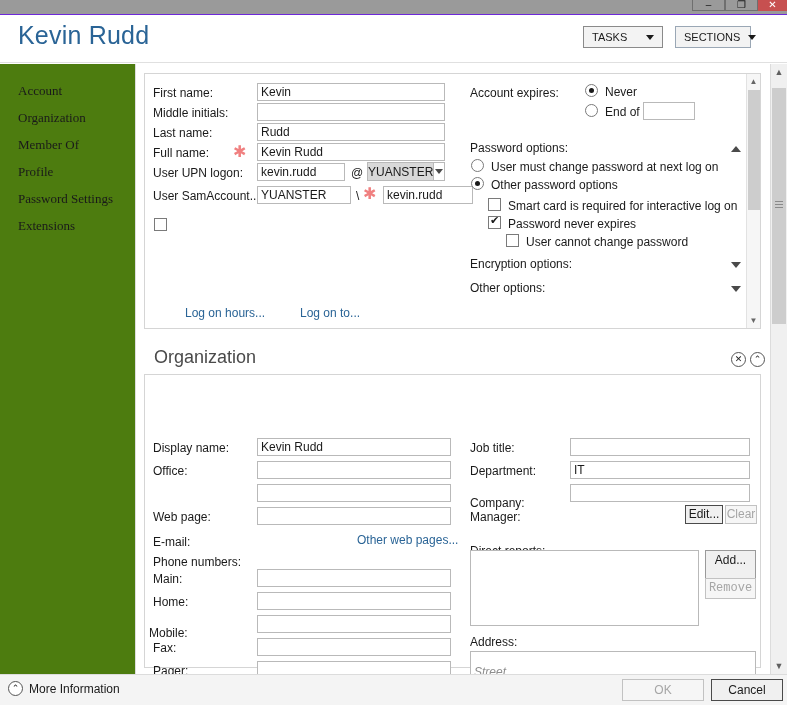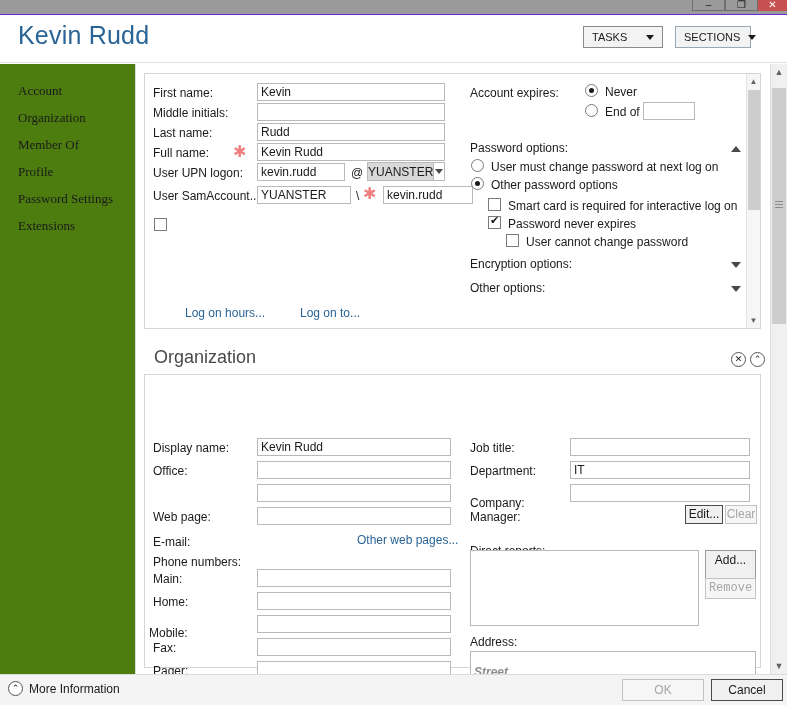--- a/index.html
+++ b/index.html
@@ -450,21 +450,21 @@
         <div class="field-label" style="left:325px; top:135px;">Manager:</div>
         <div class="btn dark-border" style="left:540px; top:130px; width:38px; height:19px; line-height:17px;">Edit...</div>
         <div class="btn disabled" style="left:580px; top:130px; width:32px; height:19px; line-height:17px;">Clear</div>
 
         <div class="field-label" style="left:325px; top:169px;">Direct reports:</div>
         <div class="listbox" style="left:325px; top:175px; width:229px; height:76px;"></div>
         <div class="btn" style="left:560px; top:175px; width:51px; height:33px; line-height:19px;">Add...</div>
         <div class="btn disabled" style="left:560px; top:203px; width:51px; height:21px; line-height:19px;font-family:Liberation Mono, monospace;">Remove</div>
 
         <div class="field-label" style="left:325px; top:260px;">Address:</div>
-        <input class="txt ph" style="left: 325px; top: 276px; width: 286px; height: 38px; line-height: 14px; padding-top: 3px; vertical-align: top; font-weight: bold;" placeholder="Street">
+        <input class="txt ph" style="left: 325px; top: 276px; width: 286px; height: 38px; line-height: 14px; padding-top: 3px; vertical-align: top;" placeholder="Street">
 
       </div>
 
       <div id="outer-scrollbar">
         <div class="sb-arrow" id="sb-arrow-up">▲</div>
         <div id="outer-thumb">
             <span class="grip"></span>
           </div>
         <div class="sb-arrow" id="sb-arrow-down">▼</div>
       </div>

